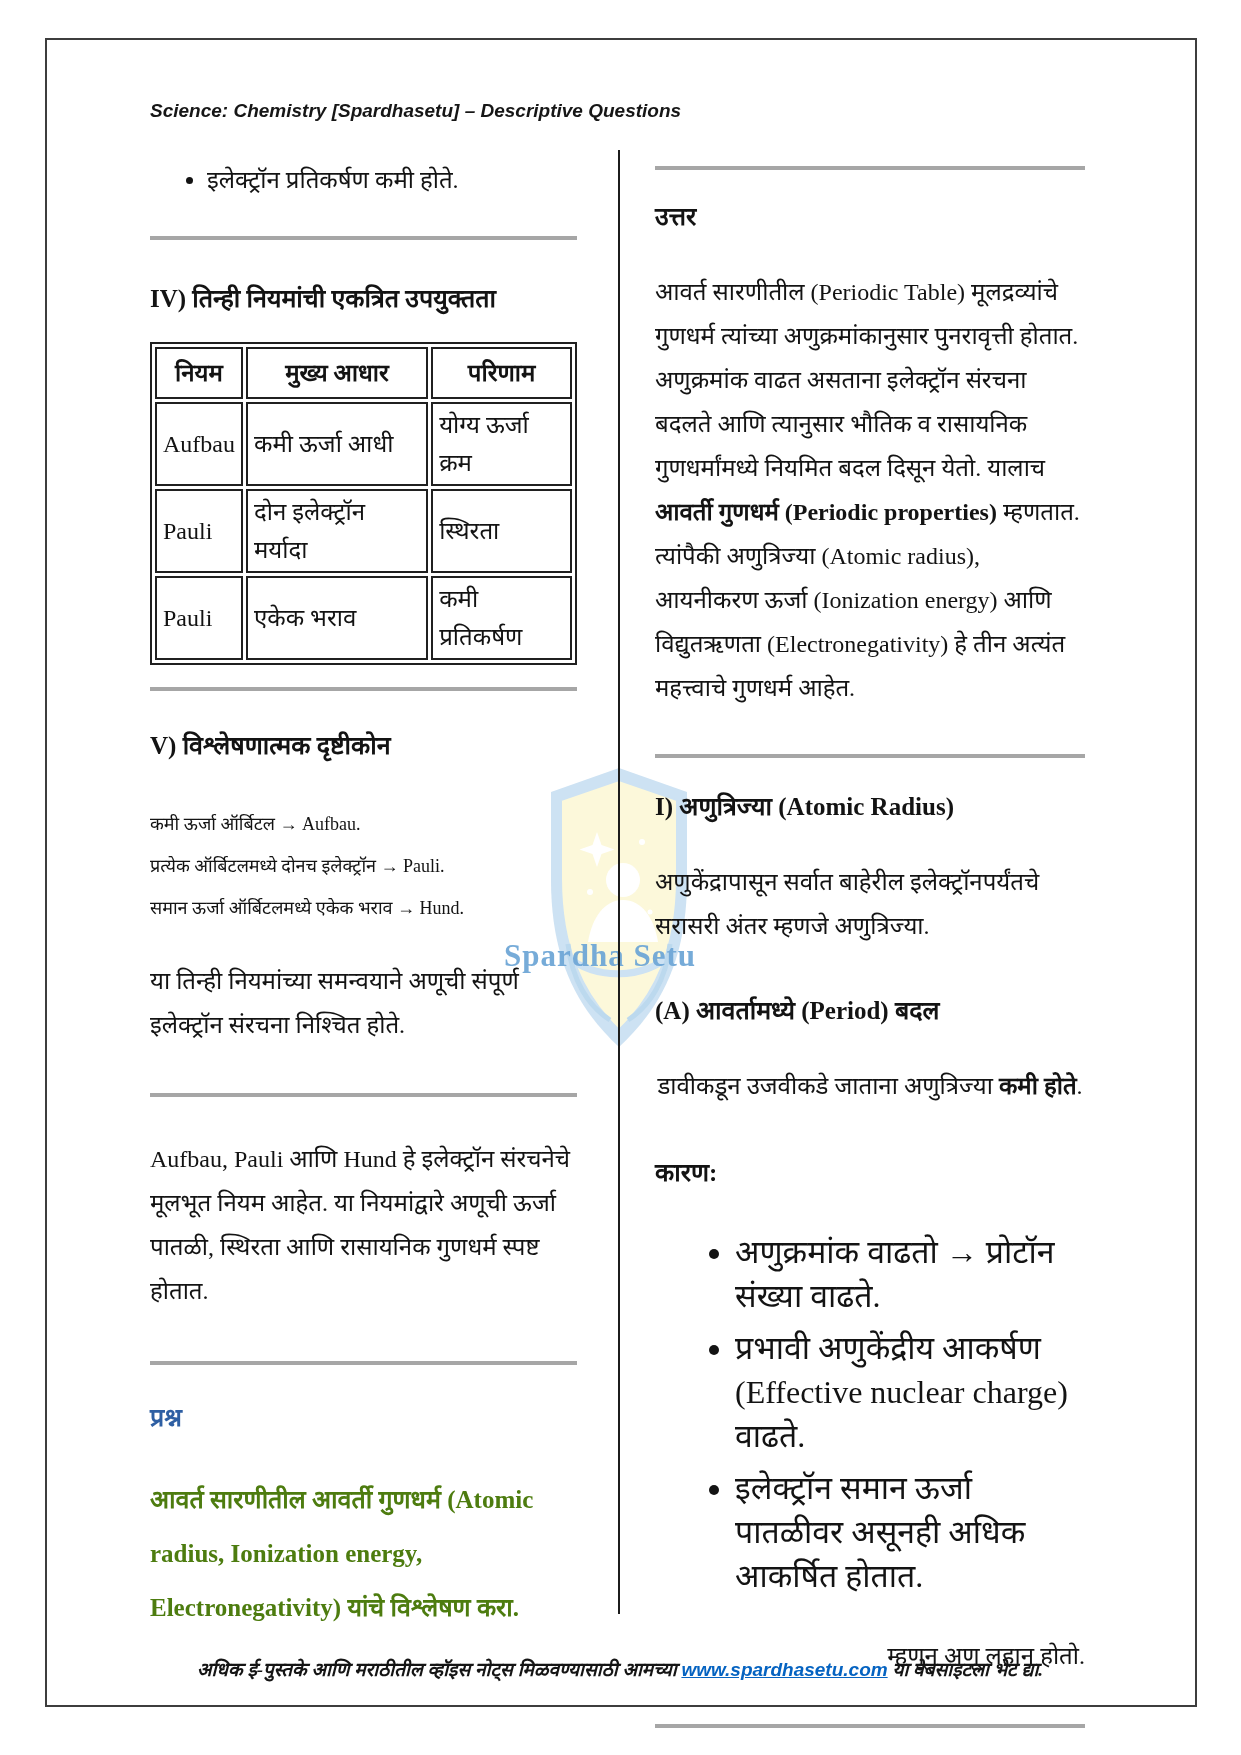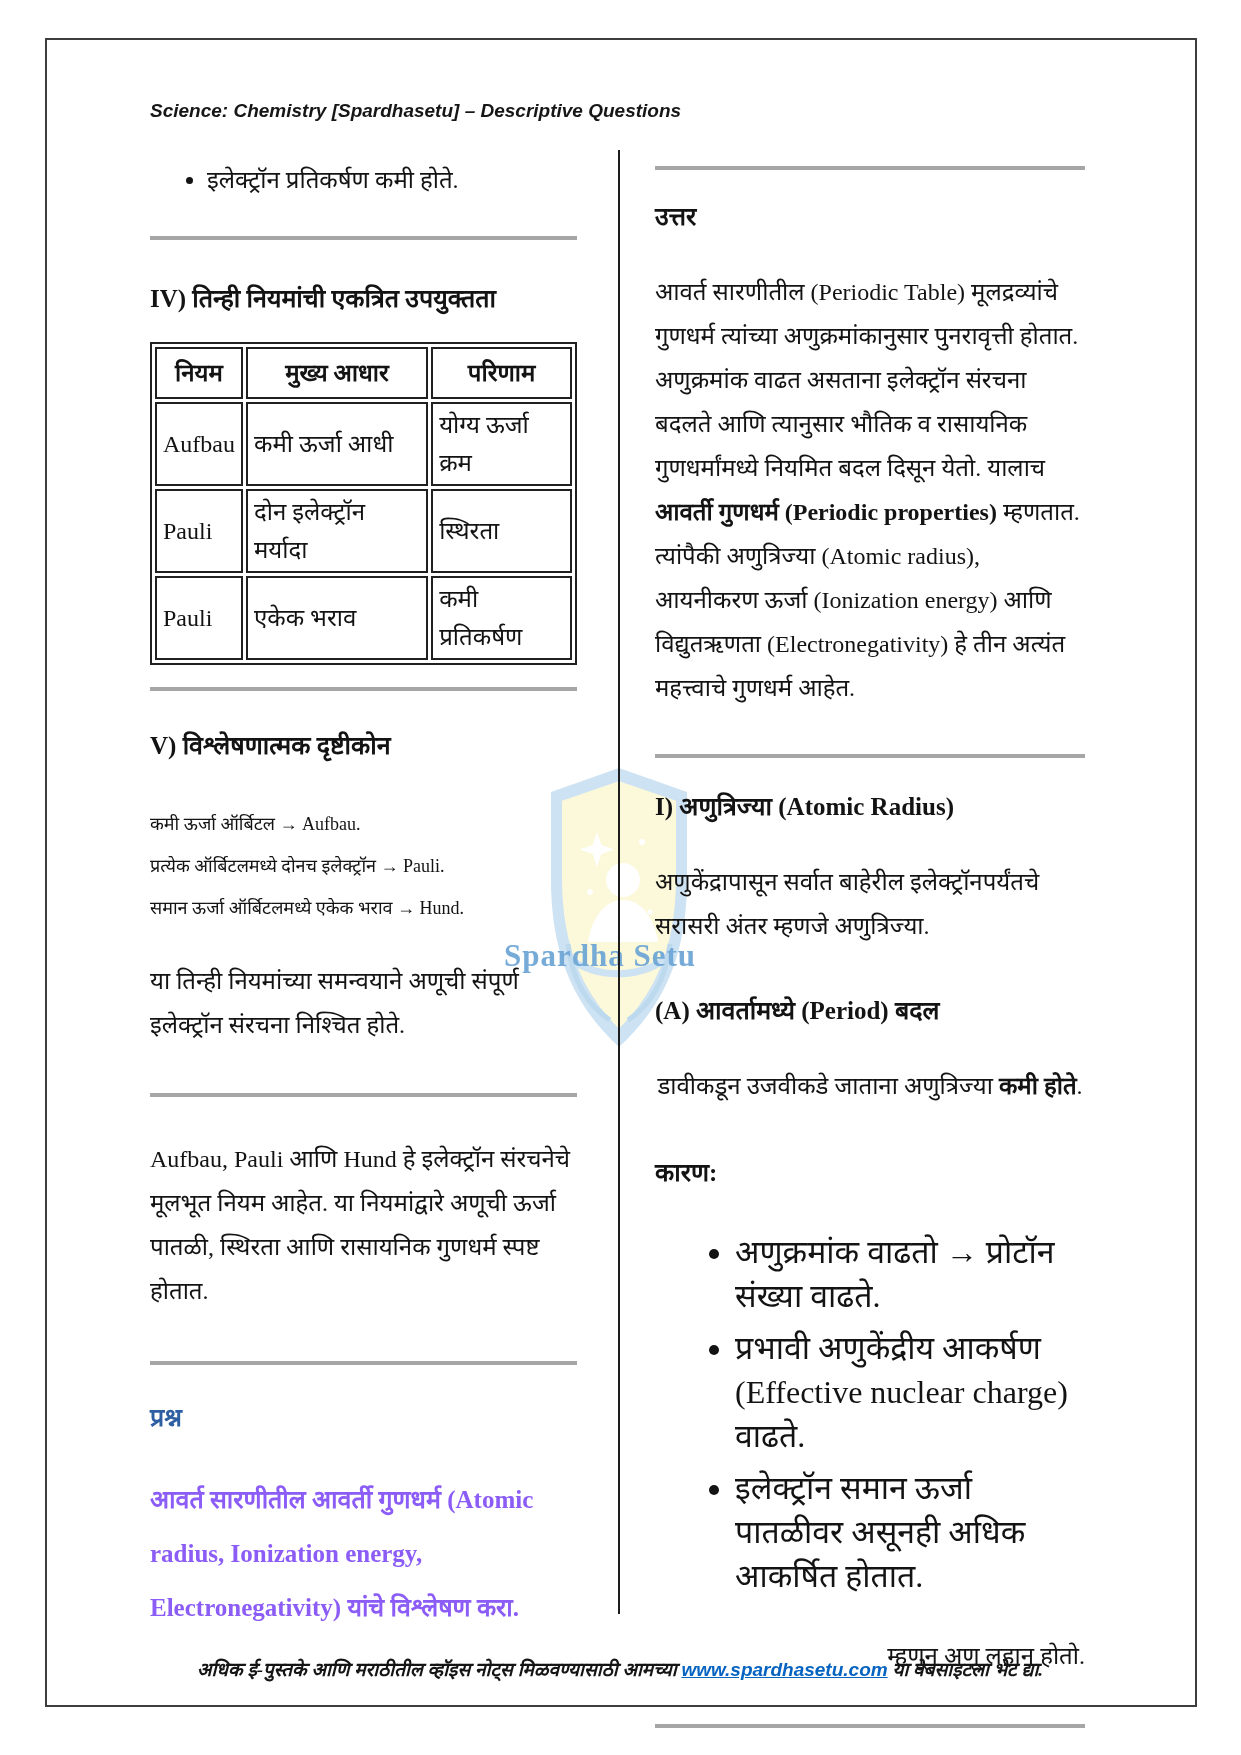--- a/index.html
+++ b/index.html
@@ -43,21 +43,21 @@
   .lc-hr2{margin-top:22px;}
   .lc-h5{margin-top:38px;}
   .analysis{margin-top:40px;}
   .analysis div{font-size:18px;line-height:42px;}
   .analysis-summary{margin-top:30px;}
   .lc-hr3{margin-top:46px;}
   .lc-conc-h{margin-top:40px;}
   .lc-conc-p{margin-top:40px;}
   .lc-hr4{margin-top:48px;}
   .lc-q-h{margin-top:36px;}
-  .question-text{margin-top:38px;font-size:25px;font-weight:bold;line-height:54px;color:#8b5cf6;}
+  .question-text{margin-top:38px;font-size:25px;font-weight:bold;line-height:54px;color:#4d7c0f;}
   
   .rc-hr1{margin-top:18px;}
   .rc-ans-h{margin-top:30px;}
   .rc-ans-p{margin-top:36px;}
   .rc-hr2{margin-top:44px;}
   .rc-h1{margin-top:32px;}
   .rc-def{margin-top:36px;}
   .rc-hA{margin-top:46px;}
   .rc-period{margin-top:36px;text-align:center;}
   .rc-reason-h{margin-top:48px;}

